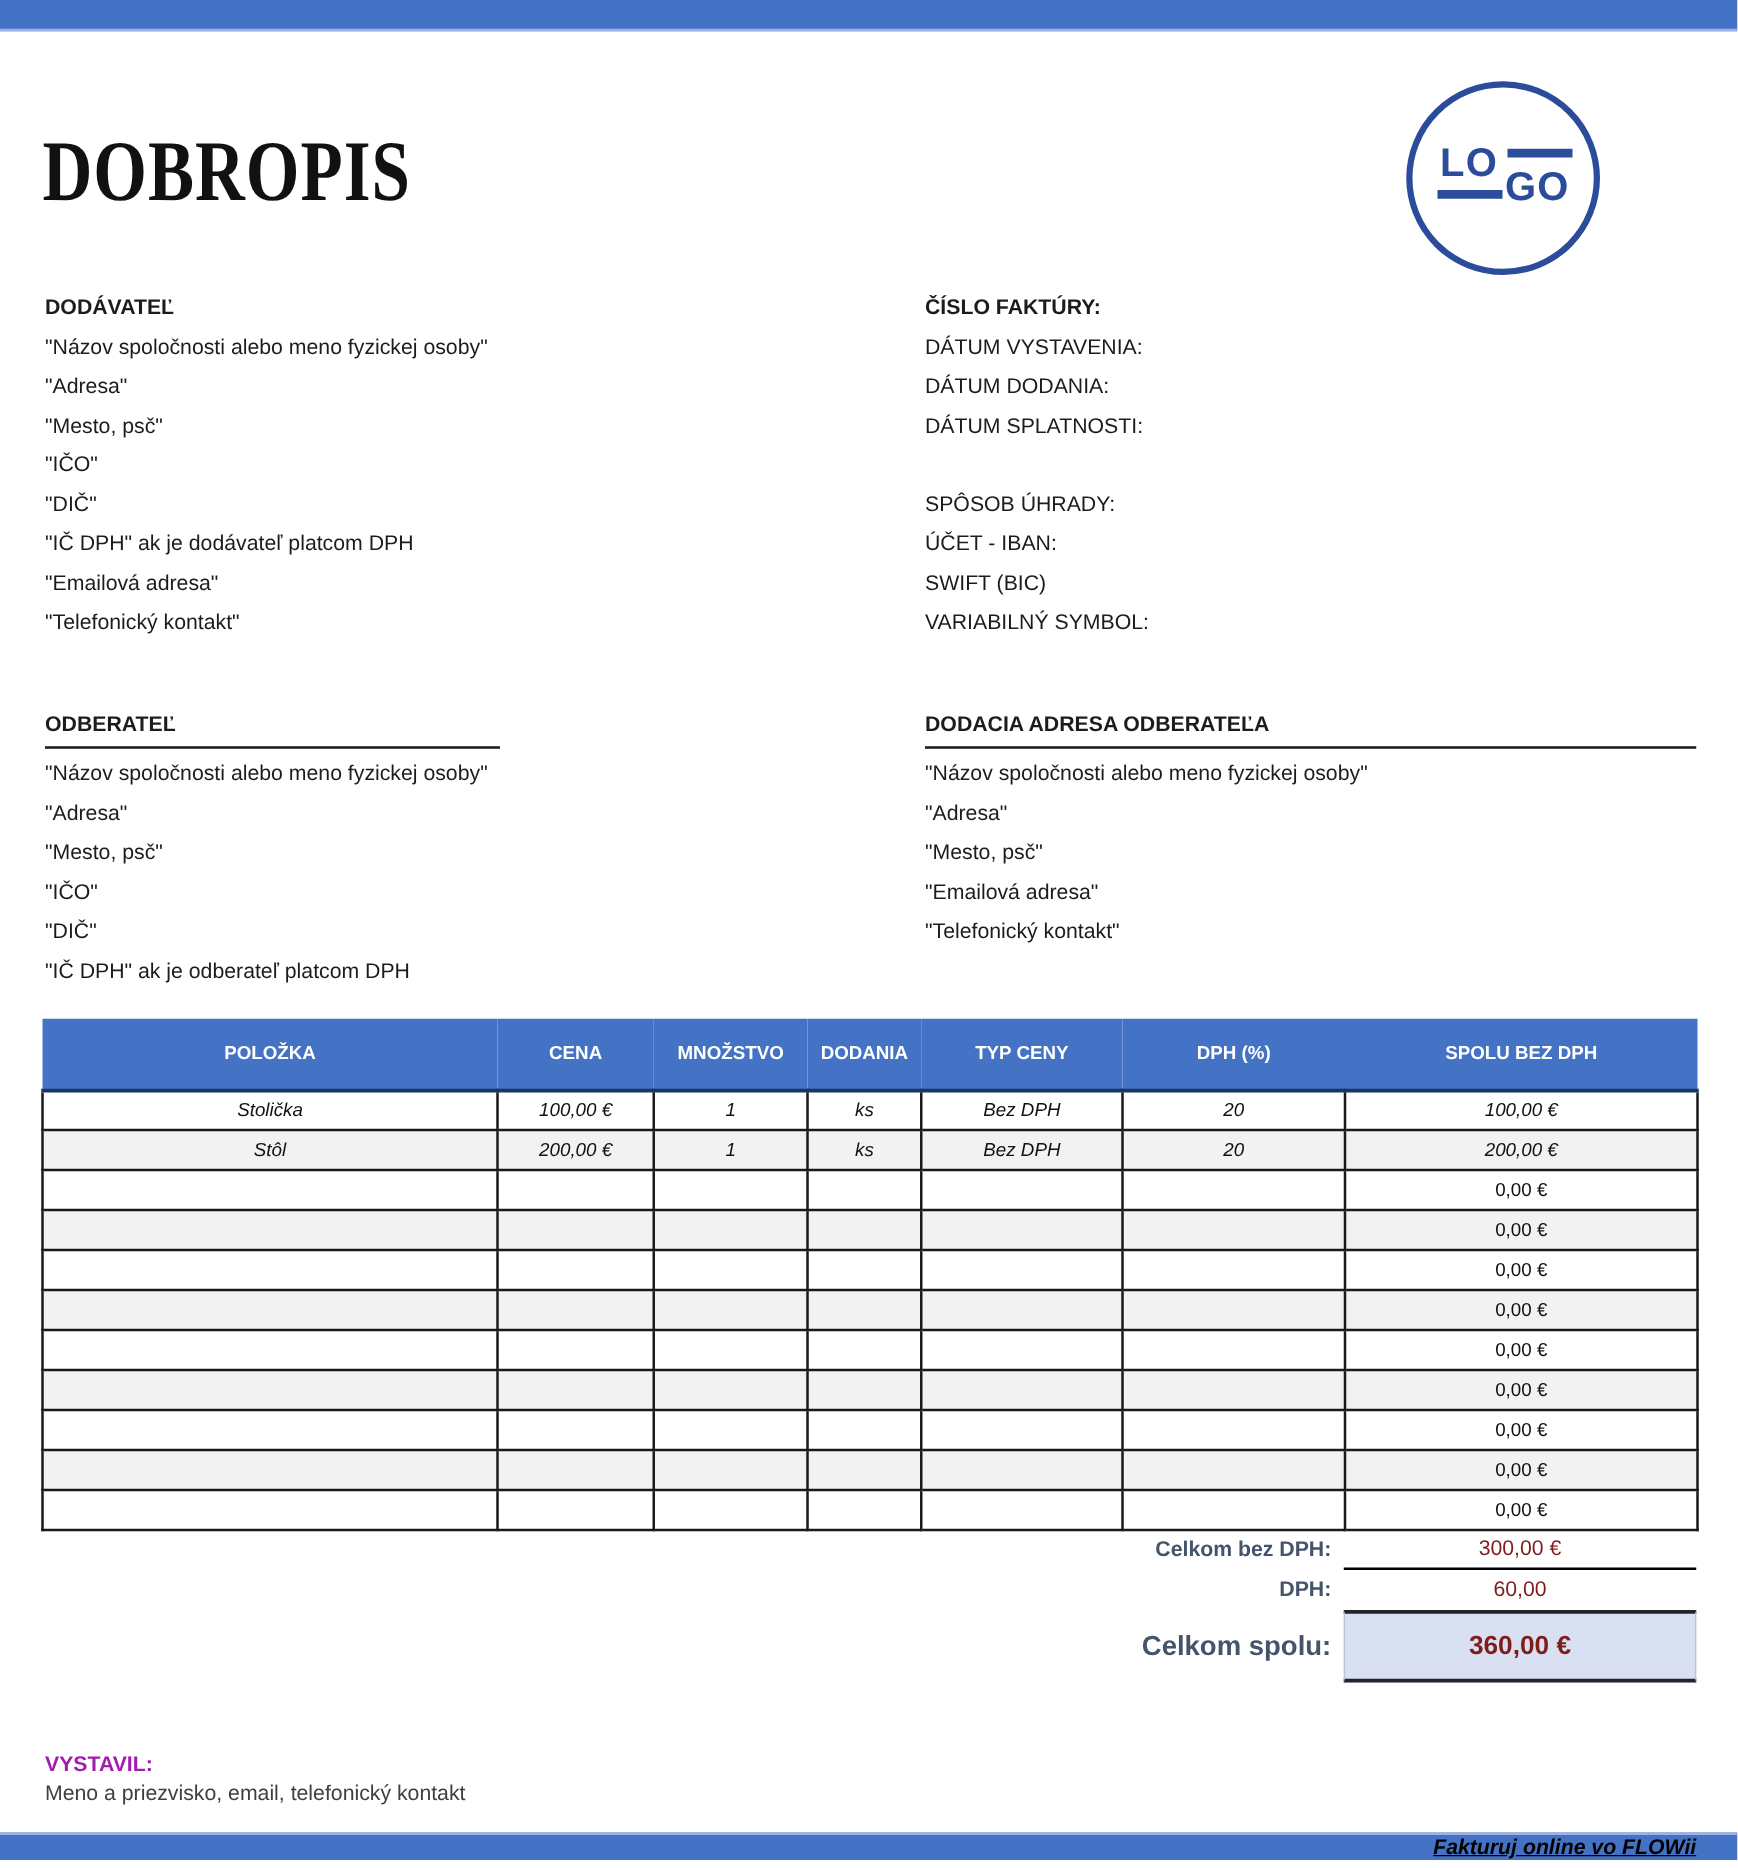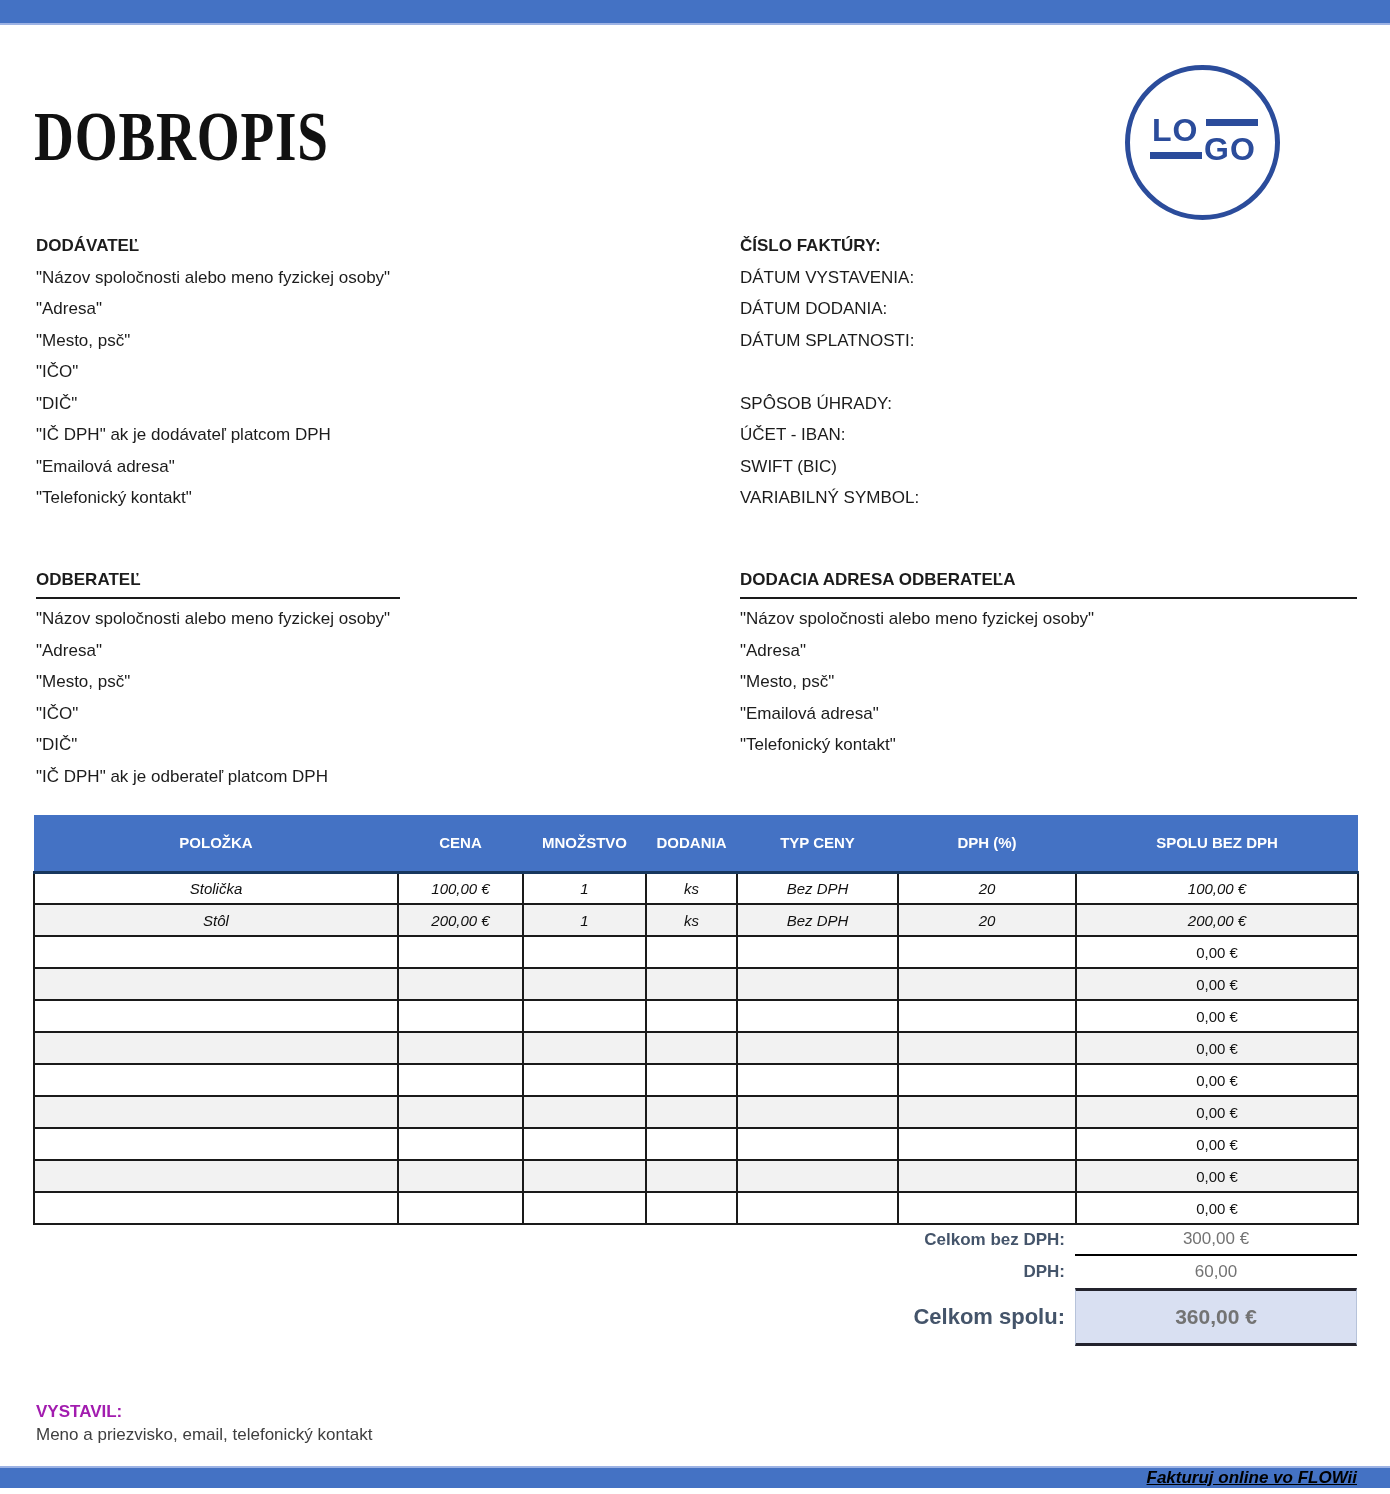--- a/index.html
+++ b/index.html
@@ -54,21 +54,21 @@
   table.items tbody tr{height:32px;background:#ffffff;}
   table.items tbody tr:nth-child(even){background:#F2F2F2;}
   table.items td{
     border:2px solid #1a1a1a;font-size:15px;text-align:center;padding:0;color:#111;
   }
   table.items td.it{font-style:italic;}
   
   .totals{position:absolute;left:33px;top:1224px;width:1324px;}
   .t-row{display:flex;align-items:center;height:32px;}
   .t-label{flex:1;text-align:right;font-weight:bold;font-size:17px;color:#44546A;padding-right:10px;}
-  .t-value{width:282px;text-align:center;font-size:17px;color:#737373;box-sizing:border-box;align-self:stretch;display:flex;align-items:center;justify-content:center;}
+  .t-value{width:282px;text-align:center;font-size:17px;color:#7f1d1d;box-sizing:border-box;align-self:stretch;display:flex;align-items:center;justify-content:center;}
   .t-value.sub{border-bottom:2px solid #000;}
   .t-row.total{height:58px;}
   .t-label.total{font-size:22px;}
   .t-value.total{
     background:#D9E0F2;border-top:3px solid #23232d;border-bottom:3px solid #23232d;
     border-left:1px solid #b7c3da;border-right:1px solid #b7c3da;
     font-weight:bold;font-size:21px;
   }
   
   .issued{position:absolute;left:36px;top:1400px;font-size:17px;line-height:23px;}

